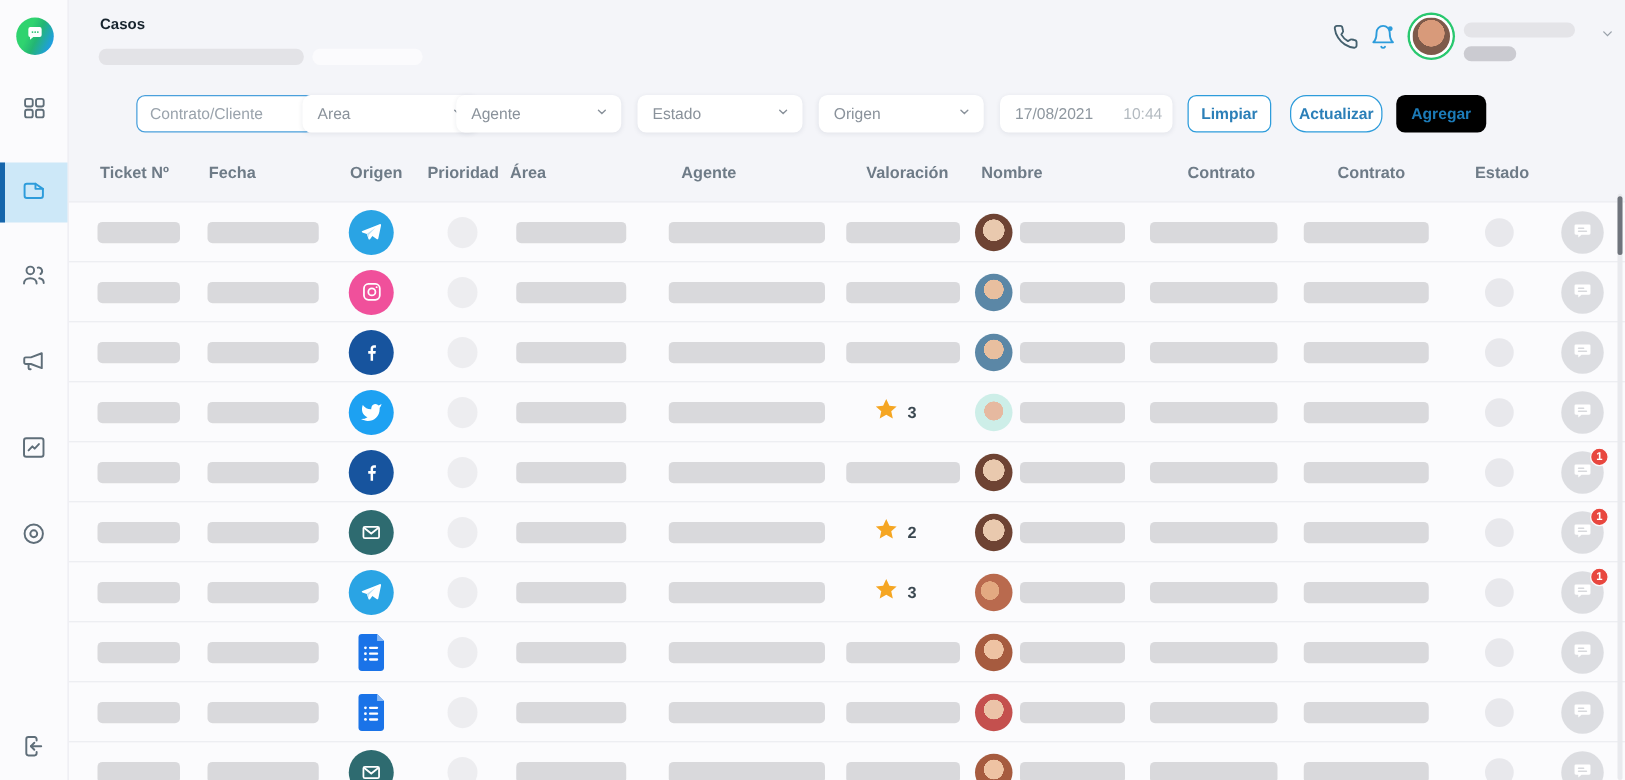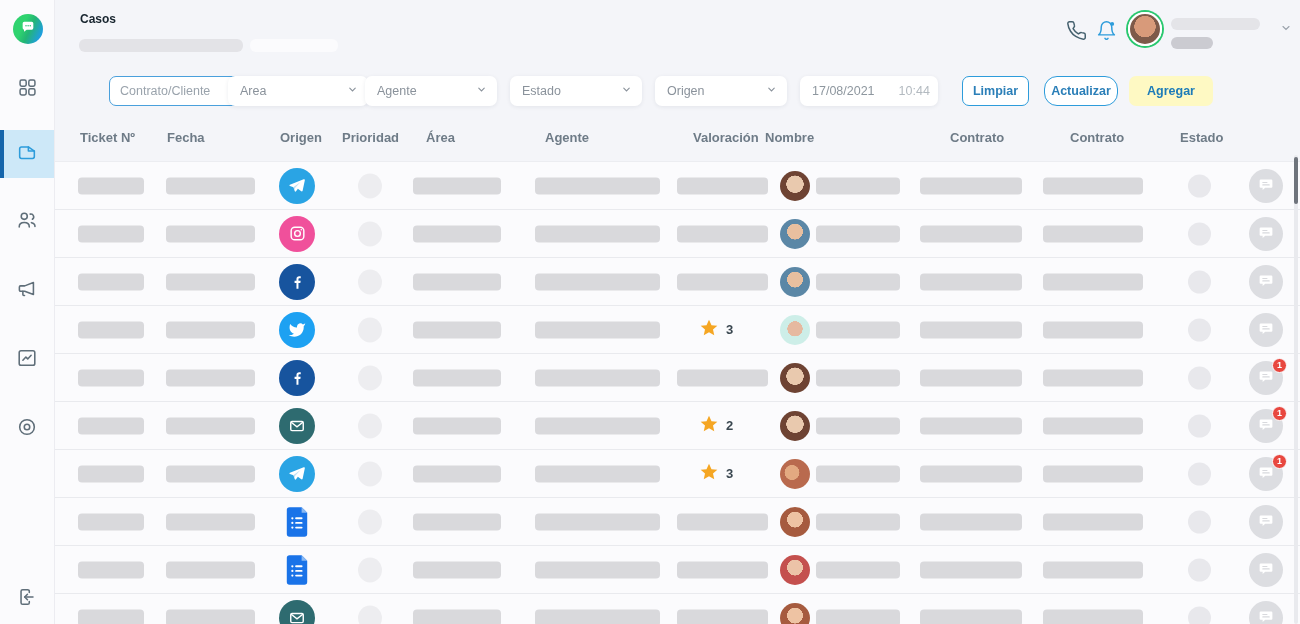--- a/index.html
+++ b/index.html
@@ -40,34 +40,34 @@
 
   
   .filters{position:absolute;left:0;top:76px;width:1246px;height:30px;}
   .f{position:absolute;top:0;height:30px;box-sizing:border-box;border-radius:7px;
      display:flex;align-items:center;font-size:12.5px;}
   .f-input{left:19px;width:143px;background:#fff;border:1.5px solid #4aa0dc;padding:0 10px;
            color:#444;outline:none;font-family:"Liberation Sans",sans-serif;margin-left:36px;}
   .f-input::placeholder{color:#9aa3ac;}
   .f-select{background:#fff;box-shadow:0 1px 4px rgba(30,40,60,.08);padding:0 10px 0 12px;
             justify-content:space-between;color:#8a929b;cursor:pointer;}
-  .f-area{left:174px;width:140px;align-items:center;}
+  .f-area{left:188px;width:140px;align-items:center;}
   .f-agente{left:311px;width:132px;}
   .f-estado{left:456px;width:132px;}
   .f-origen{left:601px;width:132px;}
   .f-datetime{left:746px;width:138px;background:#fff;box-shadow:0 1px 4px rgba(30,40,60,.08);
               justify-content:space-between;padding:0 12px;cursor:pointer;gap:24px;}
   .dt-date{color:#8e979f;} .dt-time{color:#b3bac0;}
   .btn{position:absolute;top:0;height:30px;border-radius:7px;font-size:12.5px;font-weight:600;
        display:flex;align-items:center;justify-content:center;cursor:pointer;box-sizing:border-box;
-       font-family:"Liberation Sans",sans-serif;margin-left:12px;}
+       font-family:"Liberation Sans",sans-serif;}
   .btn-outline{background:#fff;border:1.5px solid #2d9cdb;color:#2b7fb8;}
   .b-limpiar{left:896px;width:67px;}
   .b-actualizar{left:978px;width:74px;border-radius:13px;}
-  .b-agregar{left:1063px;width:84px;background:#fef9c3;border:none;color:#1c7bb8;font-weight:700;}
+  .b-agregar{left:1063px;width:72px;background:#000000;border:none;color:#1c7bb8;font-weight:700;}
 
   
   .thead{position:absolute;left:0;top:126px;width:1246px;height:24px;font-size:13px;font-weight:700;color:#6e7b87;}
   .th{position:absolute;top:4px;}
   .rows{position:absolute;left:0;top:161px;width:1246px;height:463px;border-top:1px solid #ecedf1;overflow:hidden;}
   .row{position:relative;height:47px;background:#fbfbfd;border-bottom:1px solid #e9eaee;}
   .c{position:absolute;top:50%;transform:translateY(-50%);}
   .bar{background:#d9d9dc;height:17px;border-radius:4px;}
   .c-ticket{left:24px;width:66px;}
   .c-fecha{left:112px;width:89px;}
@@ -229,24 +229,24 @@
       <button class="btn btn-outline b-limpiar">Limpiar</button>
       <button class="btn btn-outline b-actualizar">Actualizar</button>
       <button class="btn b-agregar">Agregar</button>
     </div>
 
     <div class="thead">
       <span class="th" style="left:26px">Ticket Nº</span>
       <span class="th" style="left:113px">Fecha</span>
       <span class="th" style="left:226px">Origen</span>
       <span class="th" style="left:288px">Prioridad</span>
-      <span class="th" style="left:372px">Área</span>
+      <span class="th" style="left:354px">Área</span>
       <span class="th" style="left:491px">Agente</span>
       <span class="th" style="left:639px">Valoración</span>
-      <span class="th" style="left:711px">Nombre</span>
+      <span class="th" style="left:731px">Nombre</span>
       <span class="th" style="left:896px">Contrato</span>
       <span class="th" style="left:1016px">Contrato</span>
       <span class="th" style="left:1126px">Estado</span>
     </div>
 
     <div class="rows" id="rows">
         <div class="row">
     <span class="bar c c-ticket"></span>
     <span class="bar c c-fecha"></span>
     <span class="c c-origen">

